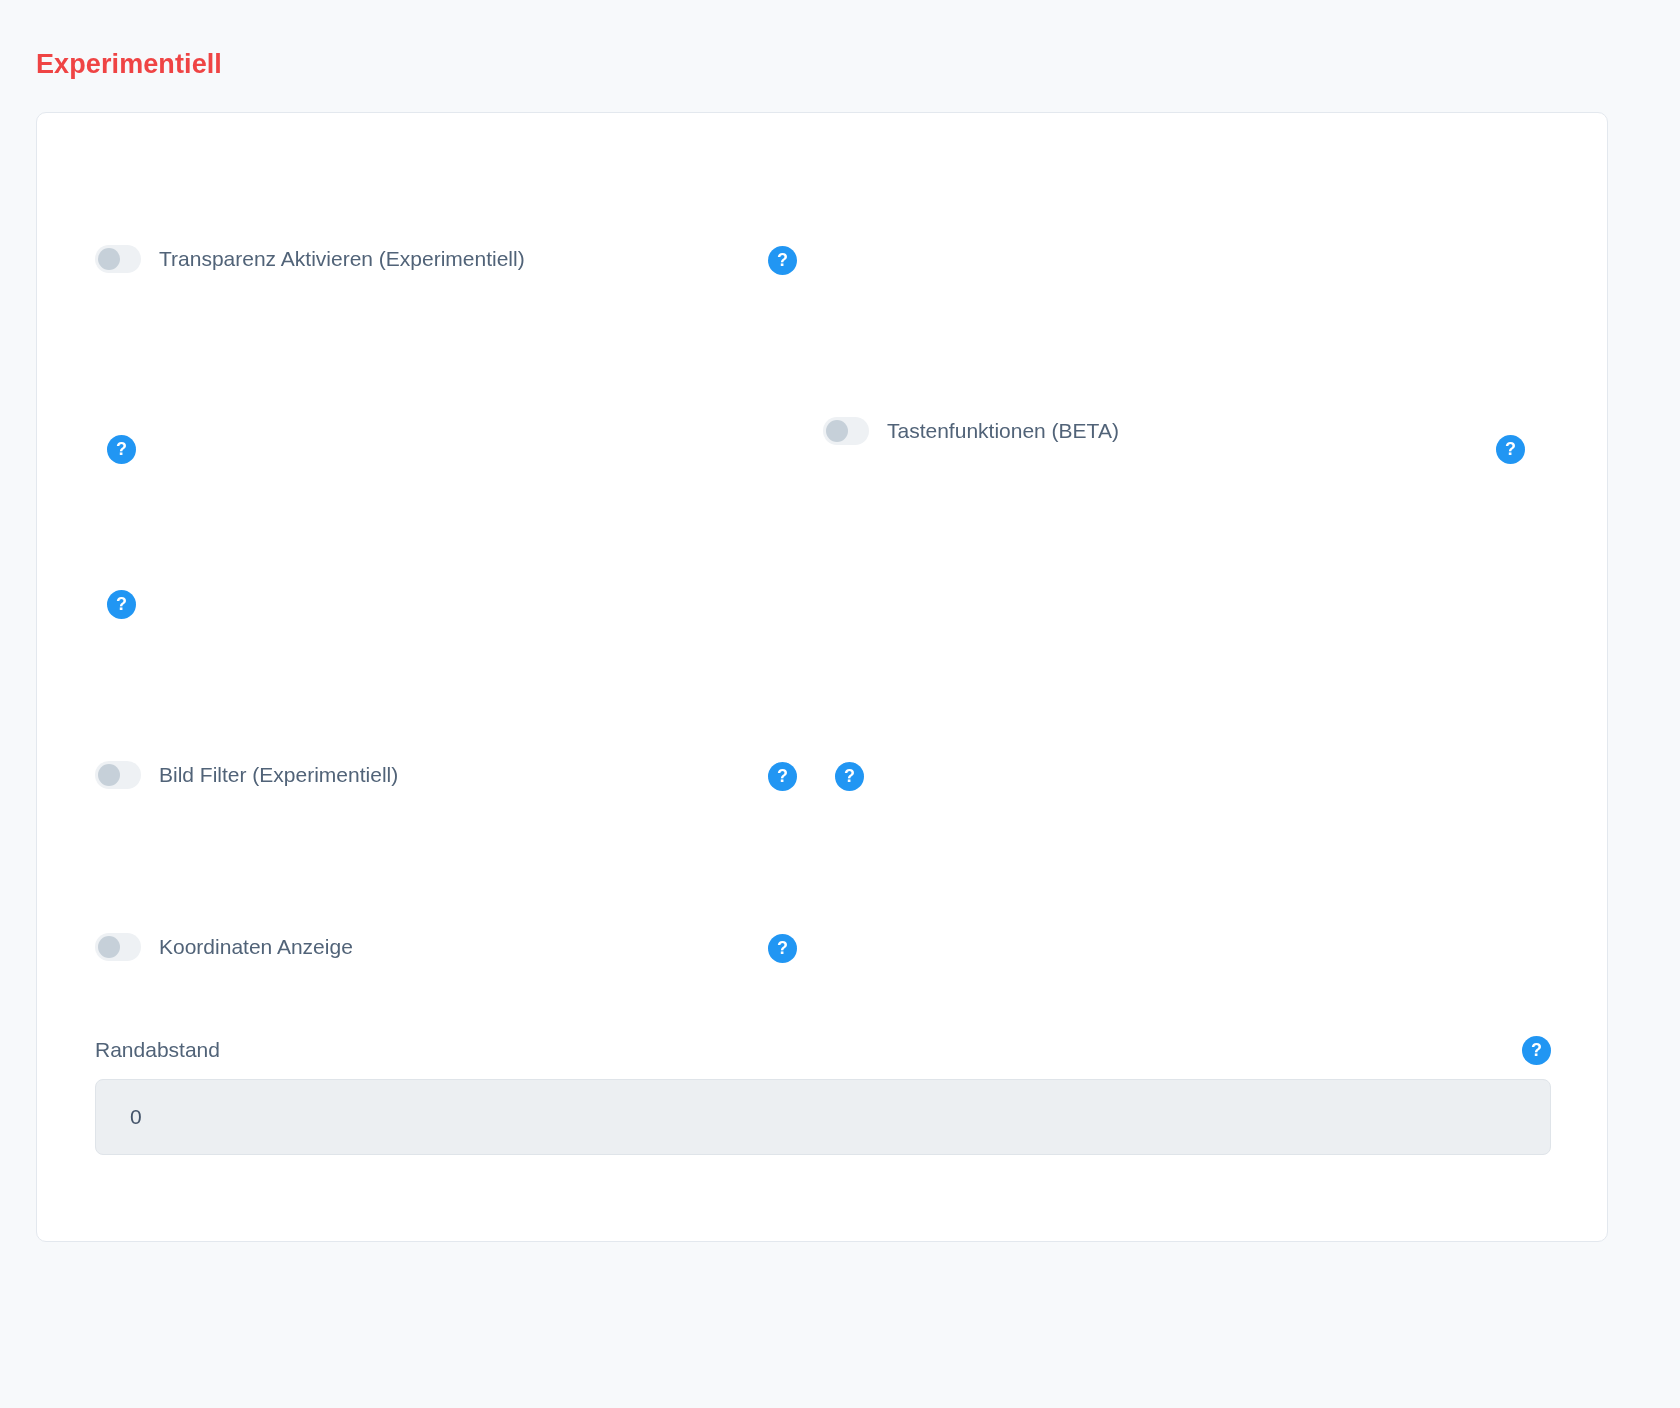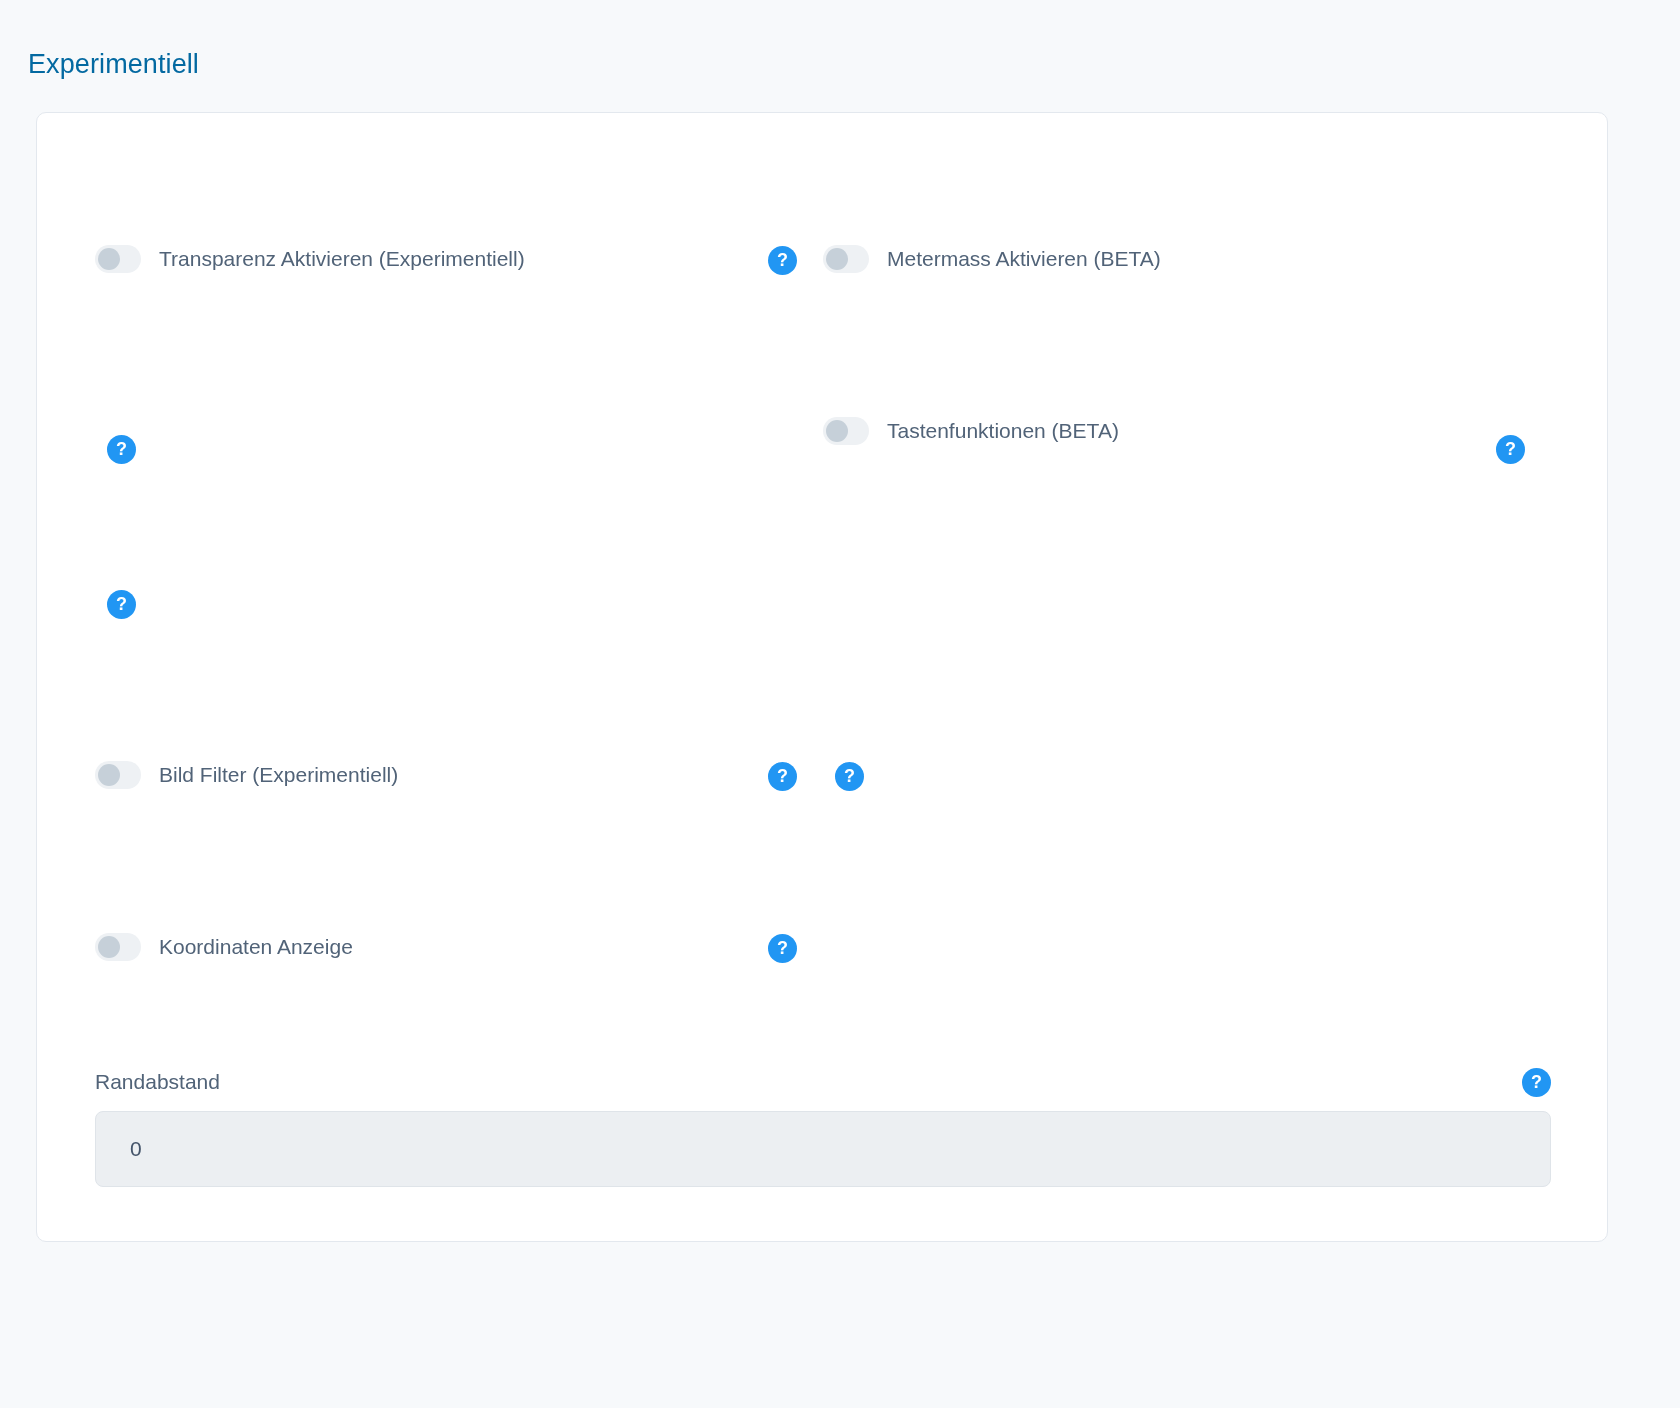--- a/index.html
+++ b/index.html
@@ -19,25 +19,25 @@
   .page {
     position: relative;
     width: 1680px;
     height: 1408px;
     box-sizing: border-box;
   }
 
   
   .section-title {
     position: absolute;
-    left: 28px;
+    left: 36px;
     top: 46px;
     font-size: 27px;
-    font-weight: 400;
-    color: #0369a1;
+    font-weight: 700;
+    color: #ef4444;
     letter-spacing: 0.1px;
     line-height: 36px;
     white-space: nowrap;
   }
 
   
   .card {
     position: absolute;
     left: 36px;
     top: 112px;
@@ -144,21 +144,20 @@
 
   
   .cell--tall .help-icon { margin-top: 38px; }
 
   
   .field-block {
     position: absolute;
     left: 58px;
     top: 922px;
     width: 1456px;
-    margin-top: 32px;
   }
   .field-head {
     display: flex;
     align-items: center;
     justify-content: space-between;
     margin-bottom: 14px;
   }
   .field-label {
     font-size: 21px;
     line-height: 30px;
@@ -200,26 +199,20 @@
           <div class="grid-cell">
             <div class="cell-body">
               <span class="switch">
                 <span class="knob"></span>
               </span>
               <span class="switch-label">Transparenz Aktivieren (Experimentiell)</span>
             </div>
             <span class="help-icon">?</span>
           </div>
           <div class="grid-cell">
-            <div class="cell-body">
-              <span class="switch">
-                <span class="knob"></span>
-              </span>
-              <span class="switch-label">Metermass Aktivieren (BETA)</span>
-            </div>
             <span class="help-icon placeholder"></span>
           </div>
         </div>
 
         <div class="grid-row">
           <div class="grid-cell cell--tall">
             <span class="help-icon">?</span>
           </div>
           <div class="grid-cell cell--tall">
             <div class="cell-body">

